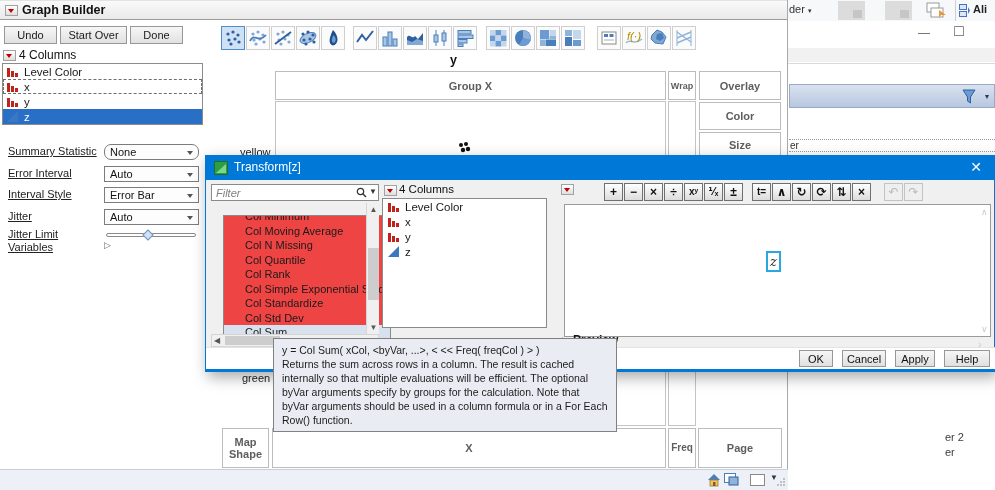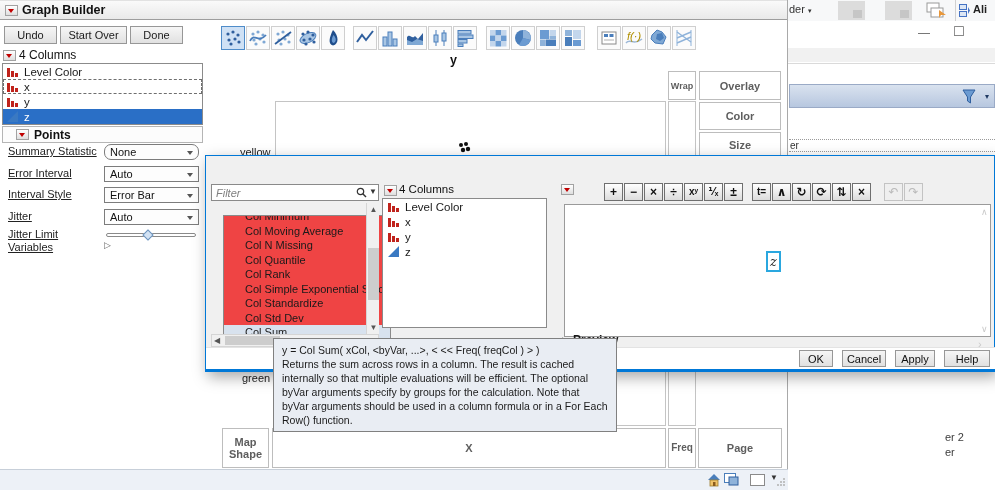--- a/index.html
+++ b/index.html
@@ -291,42 +291,38 @@
         <li class="sel">
           <span class="ic">
             <svg width="14" height="13" viewBox="0 0 14 13">
               <polygon points="1,12 12,12 12,1" fill="#3a79c2"></polygon>
             </svg>
           </span>
           <span>z</span>
         </li>
       </ul>
 
-    <div class="points-head">
-
-      <span class="red-tri" style="left:13px;top:2px"></span>
-      <b>Points</b>
-    </div>
     <div id="points-rows">
         <div class="prow-label" style="top: 145px;">Summary Statistic</div>
         <div class="combo" style="top: 144px; border-radius: 7px;">None</div>
         <div class="prow-label" style="top: 167px;">Error Interval</div>
         <div class="combo" style="top: 166px;">Auto</div>
         <div class="prow-label" style="top: 188px;">Interval Style</div>
         <div class="combo" style="top: 187px;">Error Bar</div>
         <div class="prow-label" style="top: 210px;">Jitter</div>
         <div class="combo" style="top: 209px;">Auto</div>
       </div>
     <div class="prow-label" style="top:228px">Jitter Limit</div>
     <div class="slider-track" style="top:233px"></div>
     <div class="slider-thumb" style="left:144px;top:231px"></div>
     <div class="prow-label" style="top:241px">Variables</div>
     <span class="abs" style="left:104px;top:240px;color:#666;font-size:9px">▷</span>
 
     <div class="abs" style="left:450px;top:53px;font-size:12.5px;font-weight:bold;color:#111">y</div>
+    <div class="zone" style="left:275px;top:71px;width:391px;height:29px">Group X</div>
     <div class="zone" style="left:668px;top:71px;width:28px;height:29px;font-size:9px">Wrap</div>
     <div class="zone" style="left:699px;top:71px;width:82px;height:29px">Overlay</div>
     <div class="zone" style="left:699px;top:102px;width:82px;height:28px">Color</div>
     <div class="zone" style="left:699px;top:132px;width:82px;height:26px">Size</div>
     <div class="frame" style="left:275px;top:101px;width:391px;height:325px"></div>
     <div class="frame" style="left:668px;top:101px;width:28px;height:325px"></div>
     <div class="axis-frag" style="left:240px;top:146px">yellow</div>
     <div class="axis-frag" style="left:242px;top:372px">green</div>
     <span class="abs" style="left:457px;top:141px">
         <svg width="16" height="12" viewBox="0 0 16 12">
@@ -405,20 +401,30 @@
           </svg>
         </span>
       <span class="abs" style="right:5px;top:7px;font-size:8px;color:#1f3a63">▾</span>
     </div>
     <div class="dotted-row"><span>er</span></div>
     <div class="bg-frag" style="left:157px;top:431px">er 2</div>
     <div class="bg-frag" style="left:157px;top:446px">er</div>
   </section>
 
   <section id="dialog">
+    <div class="dlg-title">
+      <span class="abs" style="left:8px;top:5px">
+          <svg width="14" height="14" viewBox="0 0 14 14">
+            <rect x="0.5" y="0.5" width="13" height="13" fill="#2e9e44" stroke="#1c6e2c"></rect>
+            <polygon points="2,12 12,12 12,3" fill="#7fd48f"></polygon>
+          </svg>
+        </span>
+      <h2>Transform[z]</h2>
+      <span class="dlg-close">✕</span>
+    </div>
 
     <input id="filter-input" placeholder="Filter" style="">
     <span class="abs" style="left:150px;top:31px">
         <svg width="11" height="11" viewBox="0 0 11 11">
           <circle cx="4.5" cy="4.5" r="3.2" fill="none" stroke="#333" stroke-width="1.2"></circle>
           <line x1="7" y1="7" x2="10" y2="10" stroke="#333" stroke-width="1.4"></line>
         </svg>
       </span>
     <span class="abs" style="left:163px;top:31px;font-size:8px;color:#333">▼</span>
 

